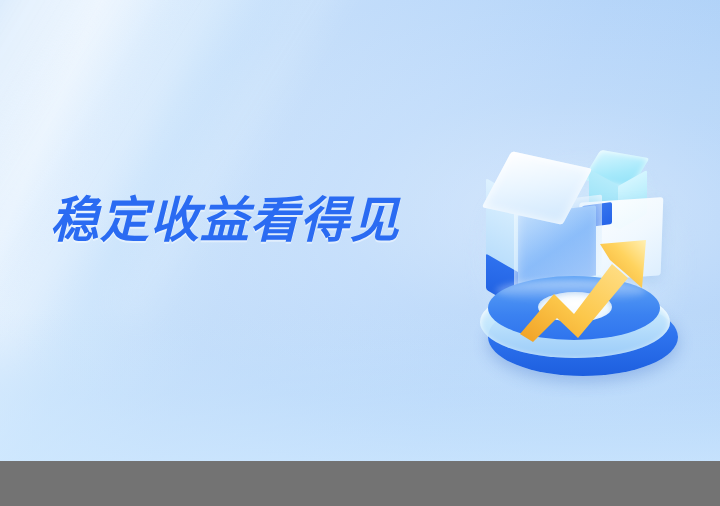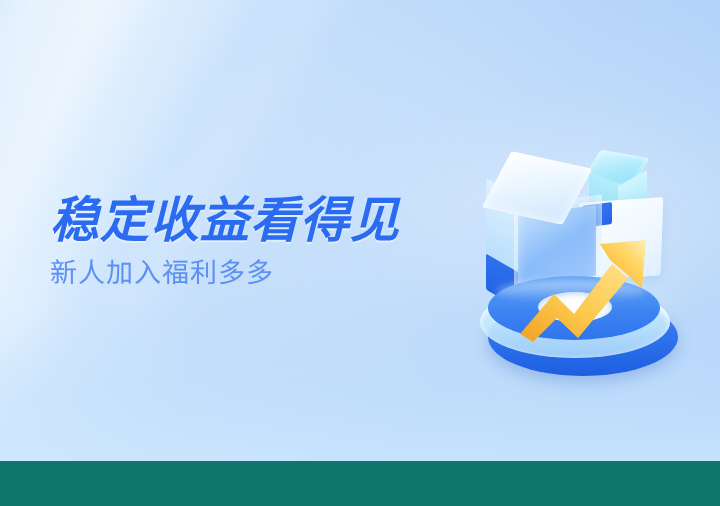--- a/index.html
+++ b/index.html
@@ -13,21 +13,21 @@
     height: 506px;
     overflow: hidden;
     font-family: "Liberation Sans", "DejaVu Sans", sans-serif;
   }
 
   
   #stage {
     position: relative;
     width: 720px;
     height: 506px;
-    background: #0f766e;
+    background: #737373;
   }
 
   
   .banner {
     position: absolute;
     left: 0;
     top: 0;
     width: 720px;
     height: 461px;
     overflow: hidden;
@@ -314,18 +314,17 @@
             <stop offset="100%" stop-color="#fff0b4"></stop>
           </linearGradient>
         </defs>
         <path d="M4 104 L38 64 L58 84 L96 34 L112 48 L62 108 L41 88 L17 112 Z" fill="url(#argrad)"></path>
         <path d="M84 14 L130 10 L126 58 L108 42 L94 30 Z" fill="url(#arhead)"></path>
       </svg>
     </div>
 
     <div class="copy">
       <div class="headline">稳定收益看得见</div>
-      <div class="subhead">新人加入福利多多</div>
     </div>
 
 
   </div>
 </div>
 
 </body></html>

